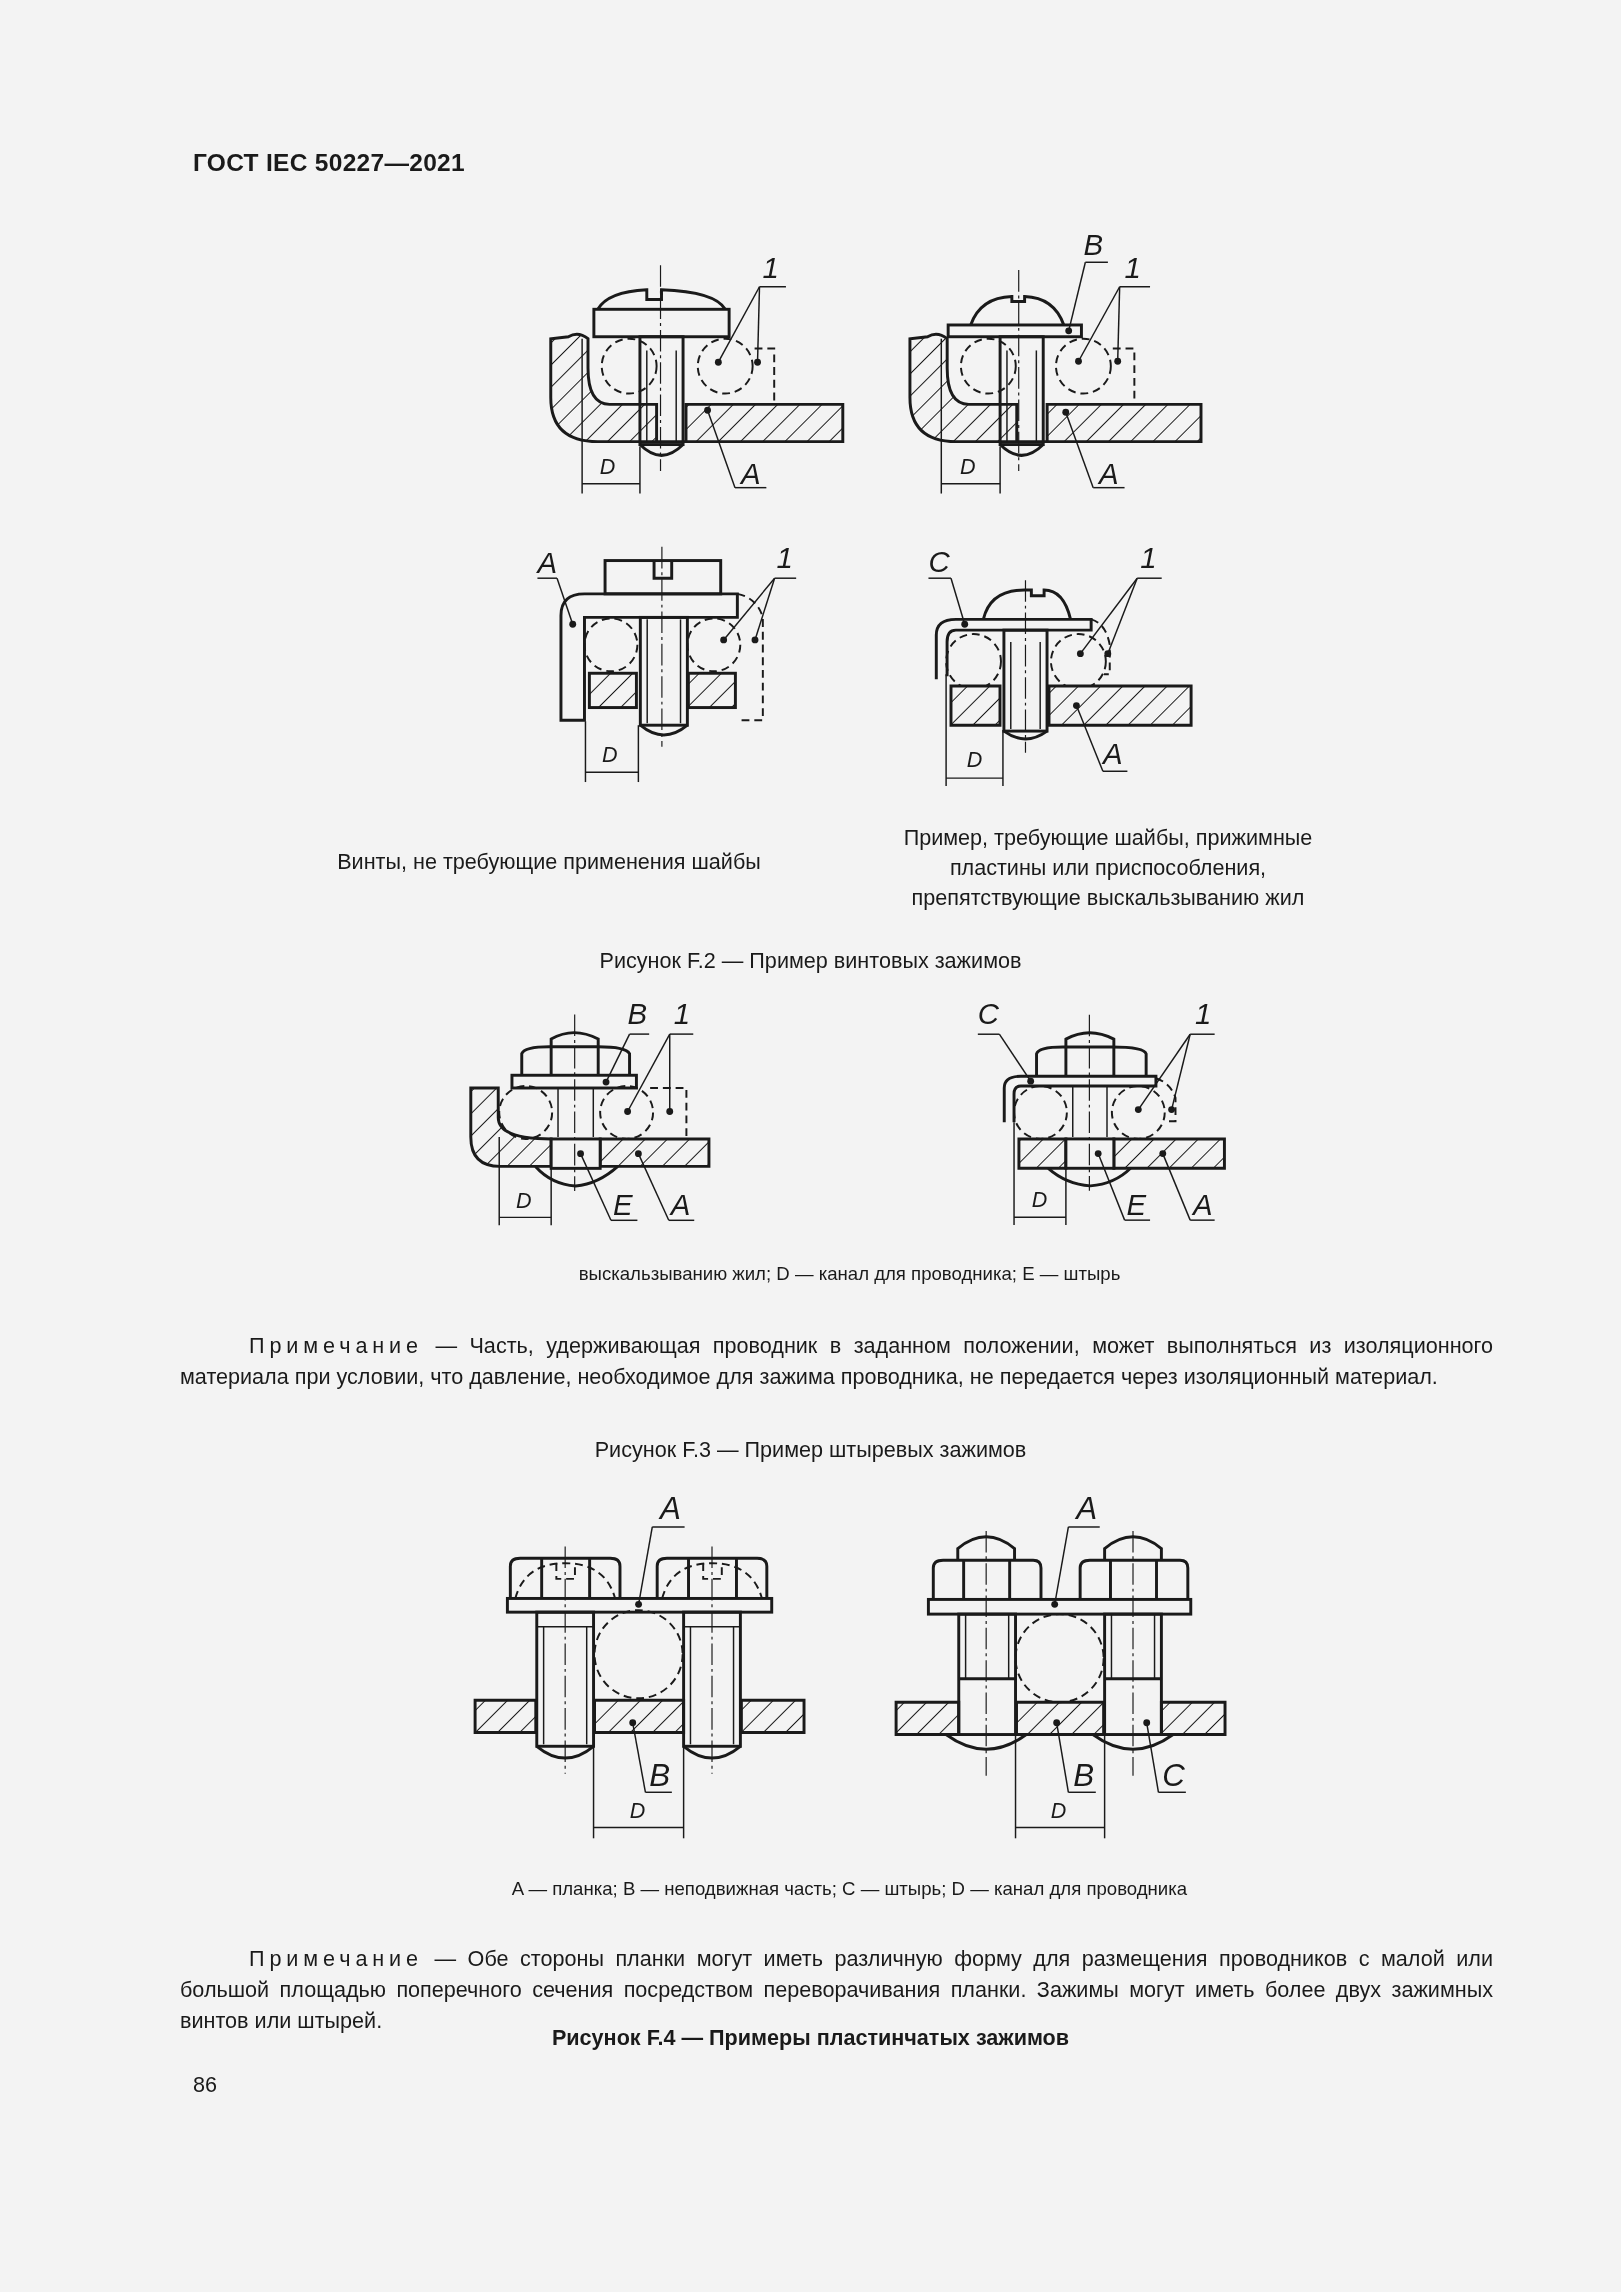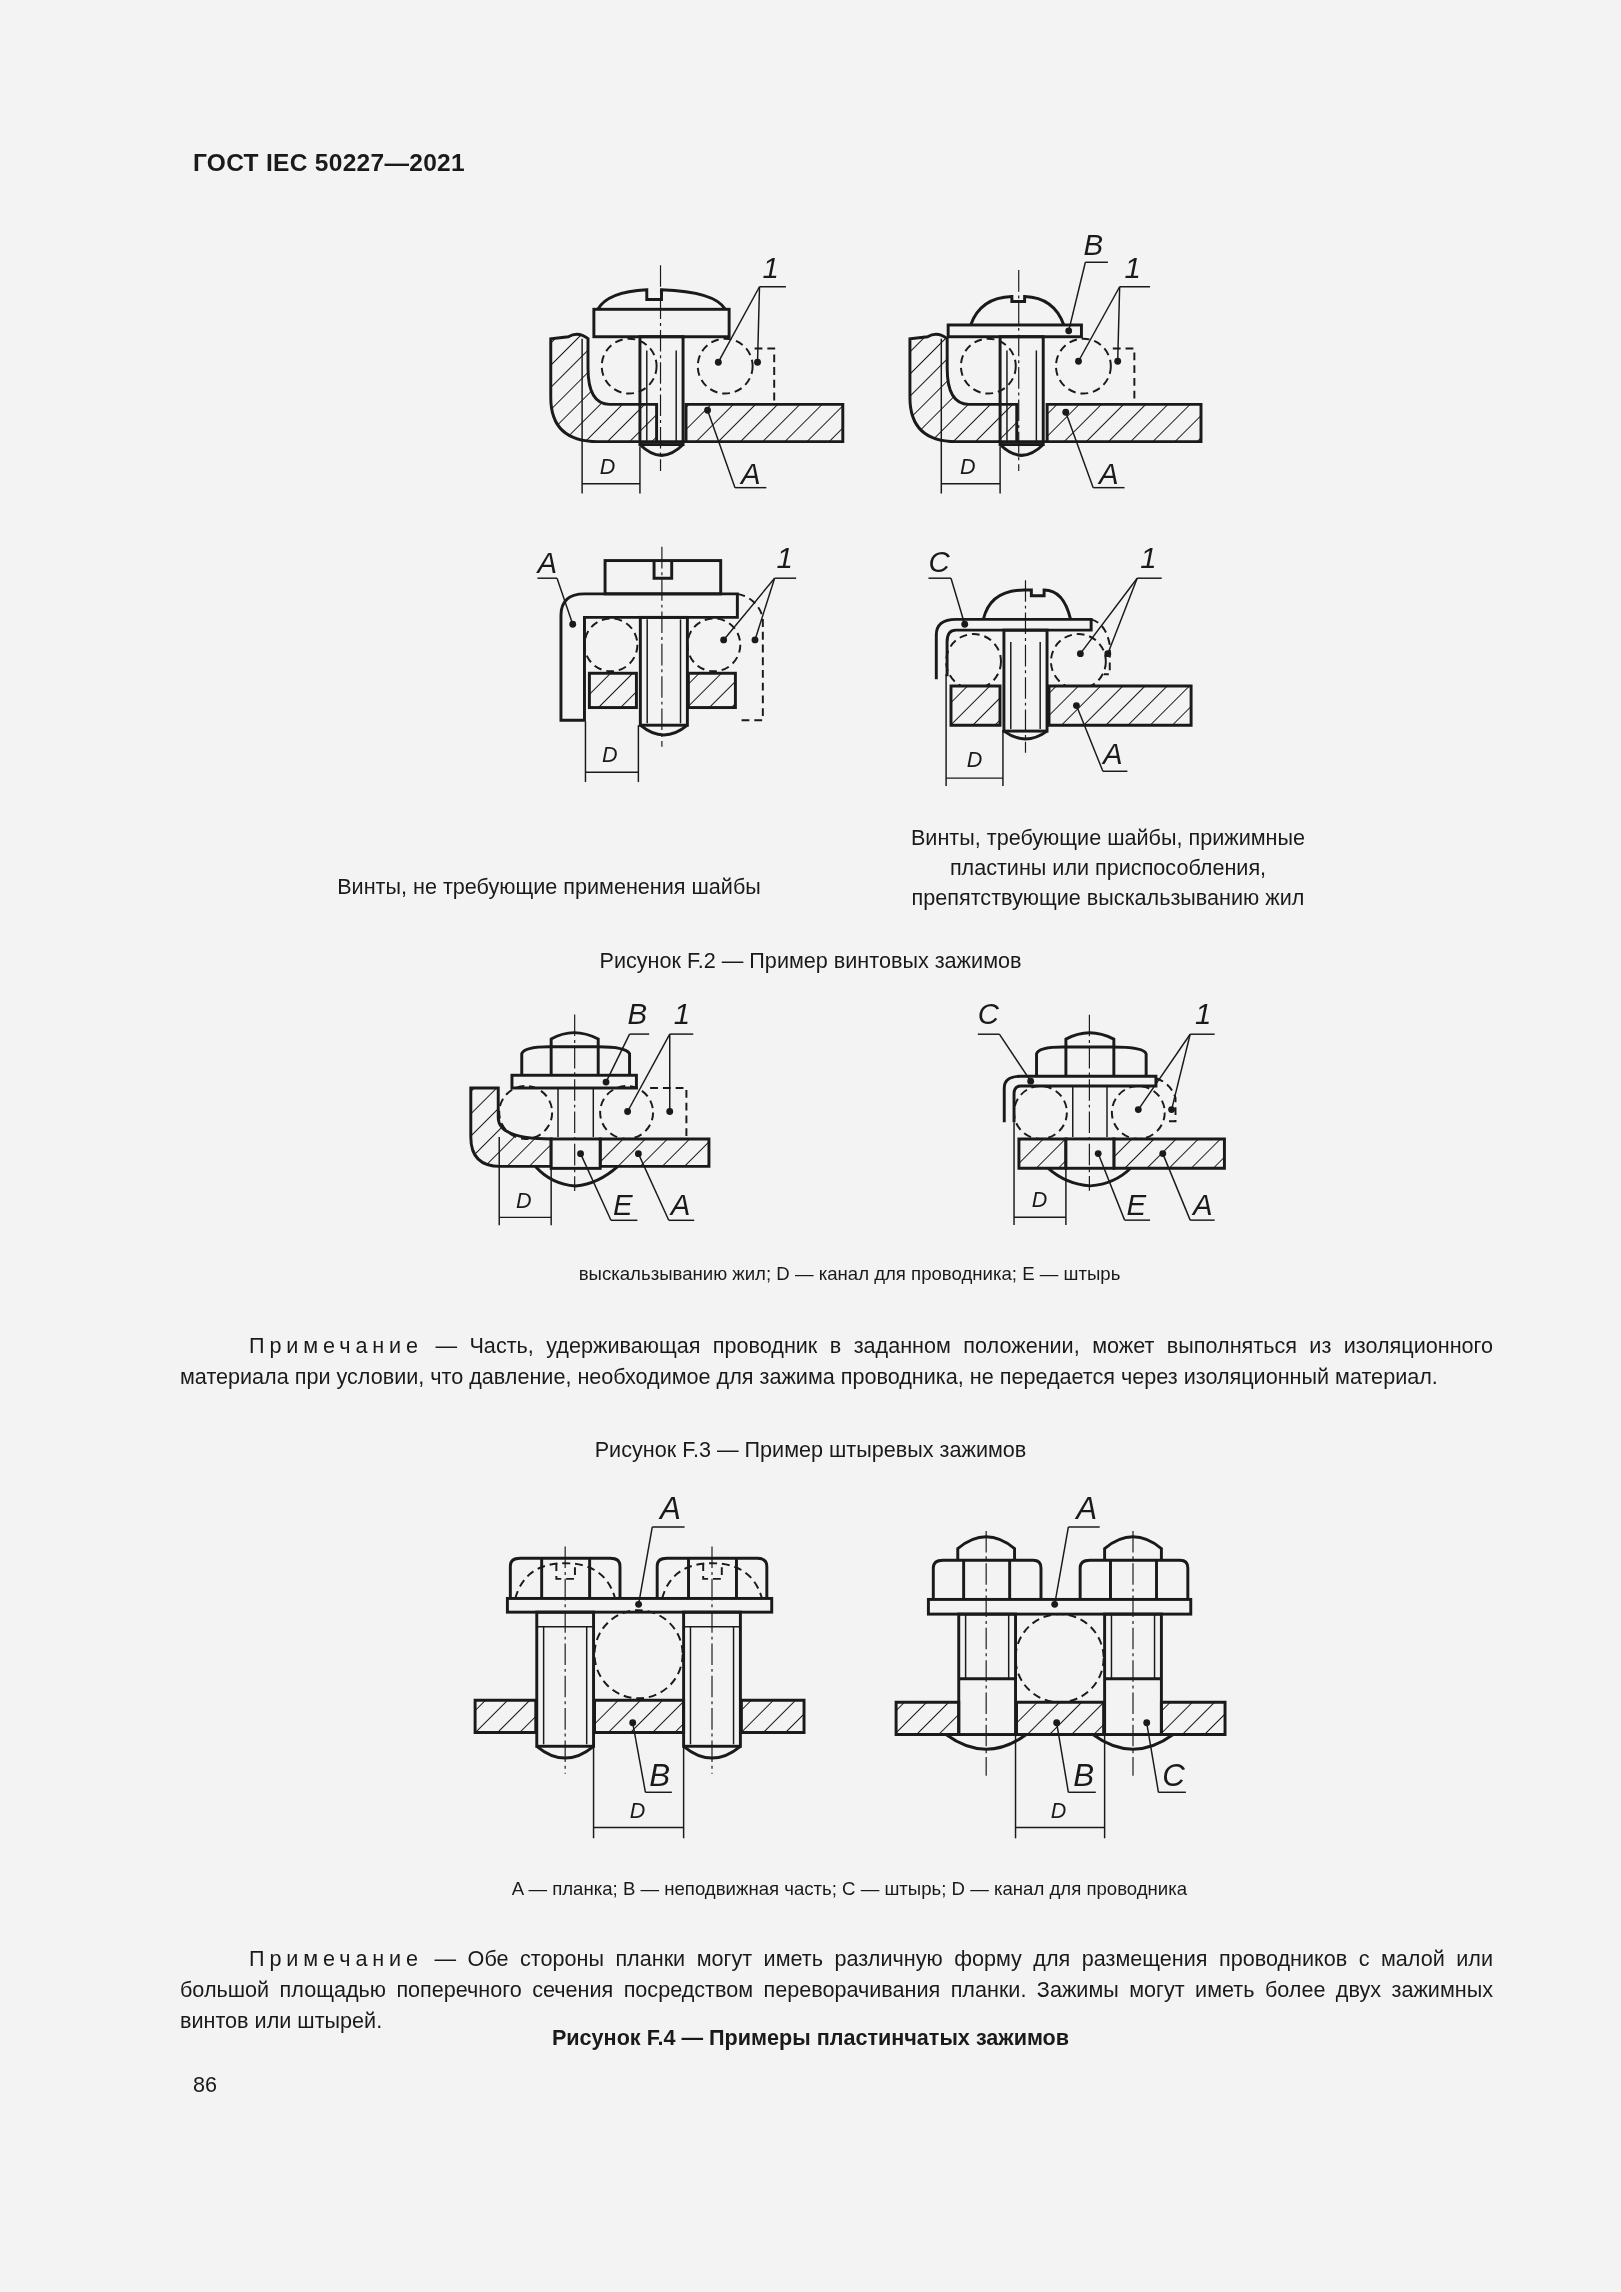--- a/index.html
+++ b/index.html
@@ -157,25 +157,25 @@
   <line class="t" x1="182" y1="127" x2="240" y2="50"></line>
   <line class="t" x1="210" y1="127" x2="240" y2="50"></line>
   <line class="t" x1="240" y1="50" x2="265" y2="50"></line>
   <text x="243" y="40" font-size="30">1</text>
   <circle class="dot" cx="178" cy="180" r="3.5"></circle>
   <line class="t" x1="178" y1="180" x2="205" y2="247"></line>
   <line class="t" x1="205" y1="247" x2="230" y2="247"></line>
   <text x="205" y="240" font-size="30">A</text>
 </svg>
 
-<div class="abs cap" style="left:294px;top:872px;width:510px;">
+<div class="abs cap" style="left:294px;top:847px;width:510px;">
   <div>Винты, не требующие применения шайбы</div>
 </div>
 <div class="abs cap" style="left:863px;top:823px;width:490px;">
-  <div>Винты, требующие шайбы, прижимные</div>
+  <div>Пример, требующие шайбы, прижимные</div>
   <div>пластины или приспособления,</div>
   <div>препятствующие выскальзыванию жил</div>
 </div>
 <div class="abs figtitle" style="top:948px;">Рисунок F.2 — Пример винтовых зажимов</div>
 
 <svg style="left:461px;top:990px" width="294" height="245" viewBox="0 0 300 250">
   <path class="hat" d="M10,100 L10,150 Q10,180 40,180 L253,180 L253,152 L142,152 L142,180 L92,180 L92,152 Q38,152 38,130 L38,100 Z"></path>
   <path class="k" d="M76,180 Q92,198 117,200 Q140,198 160,180"></path>
   <circle class="d" cx="66" cy="125" r="27"></circle>
   <circle class="d" cx="169" cy="125" r="27"></circle>

